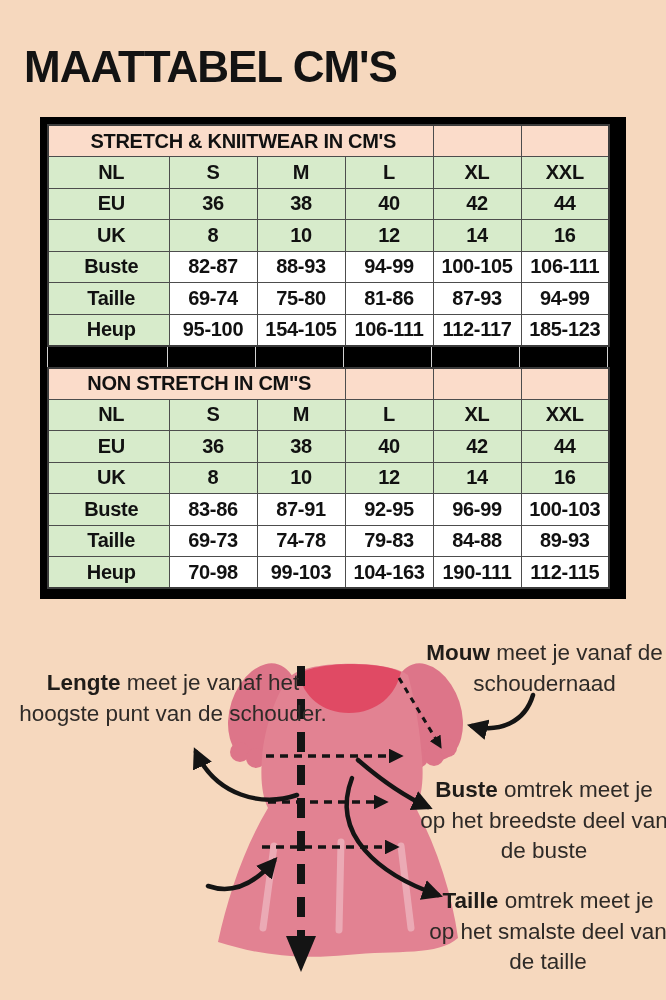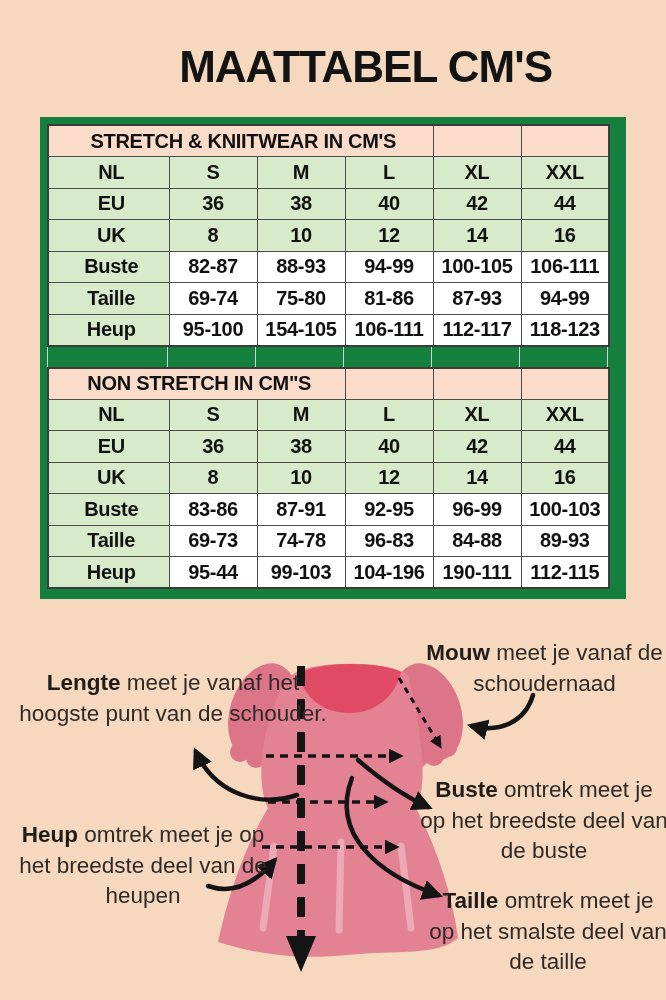--- a/index.html
+++ b/index.html
@@ -3,24 +3,24 @@
 <meta charset="utf-8">
 <style>
   :root{
     --background:#f6d8be; --table-header-bg:#fbdcca; --table-size-bg:#d7ebcb;
     --table-value-bg:#ffffff; --dress-body:#e28292; --dress-sleeve:#dd7589;
     --dress-neckline:#e04a64; --line:#141414; --text:#2e2a27;
   }
   html,body{margin:0;padding:0;}
   .page{position:relative;width:666px;height:1000px;background:var(--background);
         font-family:"Liberation Sans",sans-serif;overflow:hidden;}
-  .page-title{position:absolute;left:0;top:42px;width:552px;text-align:right;
-        font-size:44px;font-weight:bold;letter-spacing:-1px;color:#131313;}
+  .page-title{position:absolute;left:0;top:42px;width:552px;text-align:left;
+        font-size:44px;font-weight:bold;letter-spacing:-1px;color:#131313;padding-left:24px;}
   .sheet{position:absolute;left:40px;top:117px;width:586px;height:482px;
-        background:#15803d;box-sizing:border-box;padding:7px 0 0 7px;}
+        background:#000000;box-sizing:border-box;padding:7px 0 0 7px;}
   table.size-table{border-collapse:collapse;table-layout:fixed;width:561px;
         border:2.5px solid #3c3c3c;}
   table.size-table td{border:1.5px solid #4d4d4d;height:31.5px;box-sizing:border-box;
         font-size:20px;letter-spacing:-0.3px;color:#111;text-align:center;
         overflow:hidden;white-space:nowrap;}
   td.hdr{background:var(--table-header-bg);font-weight:bold;text-align:left;
         padding-left:6px;font-size:21px;letter-spacing:-0.5px;}
   td.lbl{background:var(--table-size-bg);font-weight:bold;text-align:left;padding-left:6px;}
   td.size{background:var(--table-size-bg);font-weight:bold;}
   td.val{background:var(--table-value-bg);font-weight:bold;}
@@ -104,21 +104,21 @@
         <td class="val">81-86</td>
         <td class="val">87-93</td>
         <td class="val">94-99</td>
       </tr>
       <tr>
         <td class="lbl">Heup</td>
         <td class="val">95-100</td>
         <td class="val">154-105</td>
         <td class="val">106-111</td>
         <td class="val">112-117</td>
-        <td class="val">118-123</td>
+        <td class="val">185-123</td>
       </tr>
     </tbody>
       </table>
 
     <div class="gap-row">
       <div class="gc-lbl"></div>
         <div class="gc"></div>
         <div class="gc"></div>
         <div class="gc"></div>
         <div class="gc"></div>
@@ -170,29 +170,29 @@
         <td class="val">83-86</td>
         <td class="val">87-91</td>
         <td class="val">92-95</td>
         <td class="val">96-99</td>
         <td class="val">100-103</td>
       </tr>
       <tr>
         <td class="lbl">Taille</td>
         <td class="val">69-73</td>
         <td class="val">74-78</td>
-        <td class="val">96-83</td>
+        <td class="val">79-83</td>
         <td class="val">84-88</td>
         <td class="val">89-93</td>
       </tr>
       <tr>
         <td class="lbl">Heup</td>
-        <td class="val">95-44</td>
+        <td class="val">70-98</td>
         <td class="val">99-103</td>
-        <td class="val">104-196</td>
+        <td class="val">104-163</td>
         <td class="val">190-111</td>
         <td class="val">112-115</td>
       </tr>
     </tbody>
       </table>
   </div>
 
   <div class="diagram">
     <svg width="666" height="400" viewBox="0 0 666 400">
       <defs>
@@ -239,17 +239,16 @@
       <path class="arrow" d="M 297,195 C 262,207 216,196 196,152" marker-end="url(#arrBig)"></path>
       <path class="arrow" d="M 208,286 C 234,295 256,282 274,261" marker-end="url(#arrBig)"></path>
       <path class="arrow" d="M 533,95 C 525,122 500,133 472,126" marker-end="url(#arrBig)"></path>
       <path class="arrow" d="M 358,160 C 388,186 408,198 428,207" marker-end="url(#arrBig)"></path>
       <path class="arrow" d="M 352,178 C 330,235 380,275 438,295" marker-end="url(#arrBig)"></path>
     </svg>
 
     <div class="note note-mouw"><b>Mouw</b><span> meet je vanaf de schoudernaad</span></div>
     <div class="note note-lengte"><b>Lengte</b><span> meet je vanaf het hoogste punt van de schouder.</span></div>
     <div class="note note-buste"><b>Buste</b><span> omtrek meet je op het breedste deel van de buste</span></div>
-    <div class="note note-heup"><b>Heup</b><span> omtrek meet je op het breedste deel van de heupen</span></div>
     <div class="note note-taille"><b>Taille</b><span> omtrek meet je op het smalste deel van de taille</span></div>
   </div>
 
 </div>
 
 </body></html>

